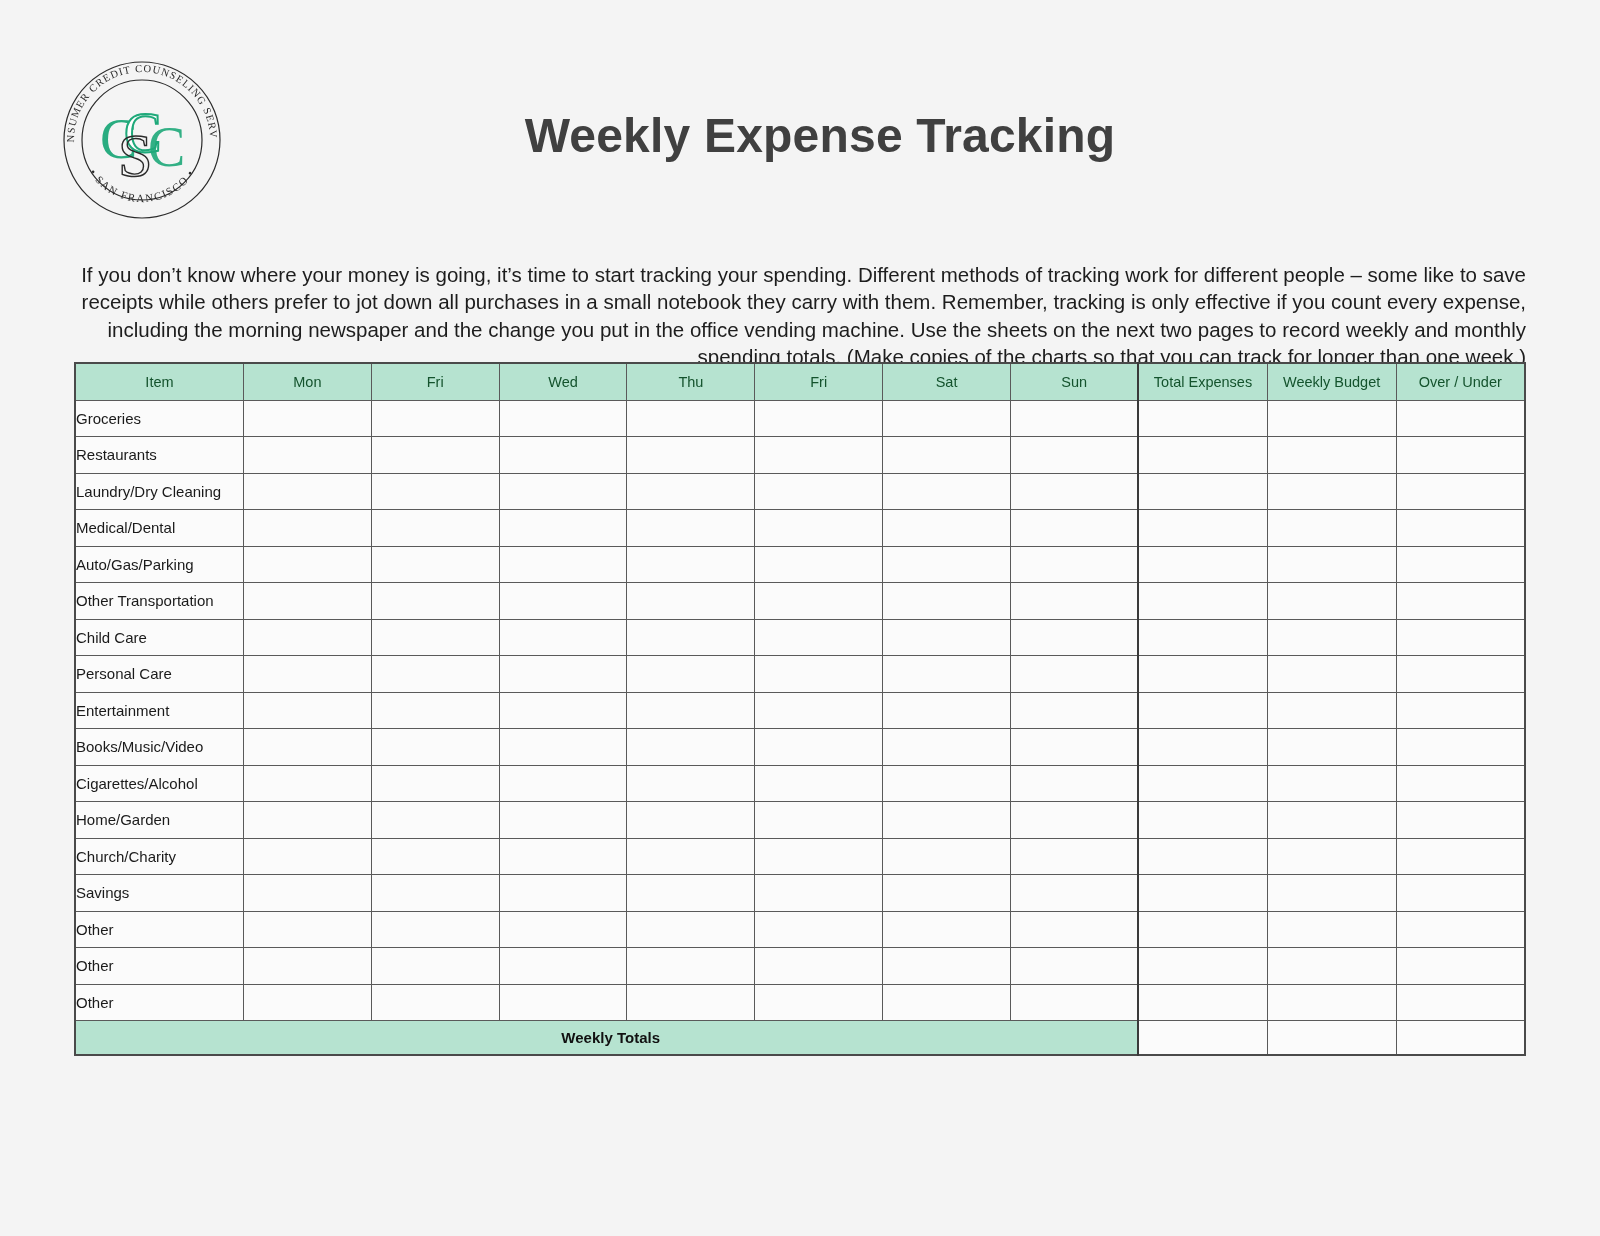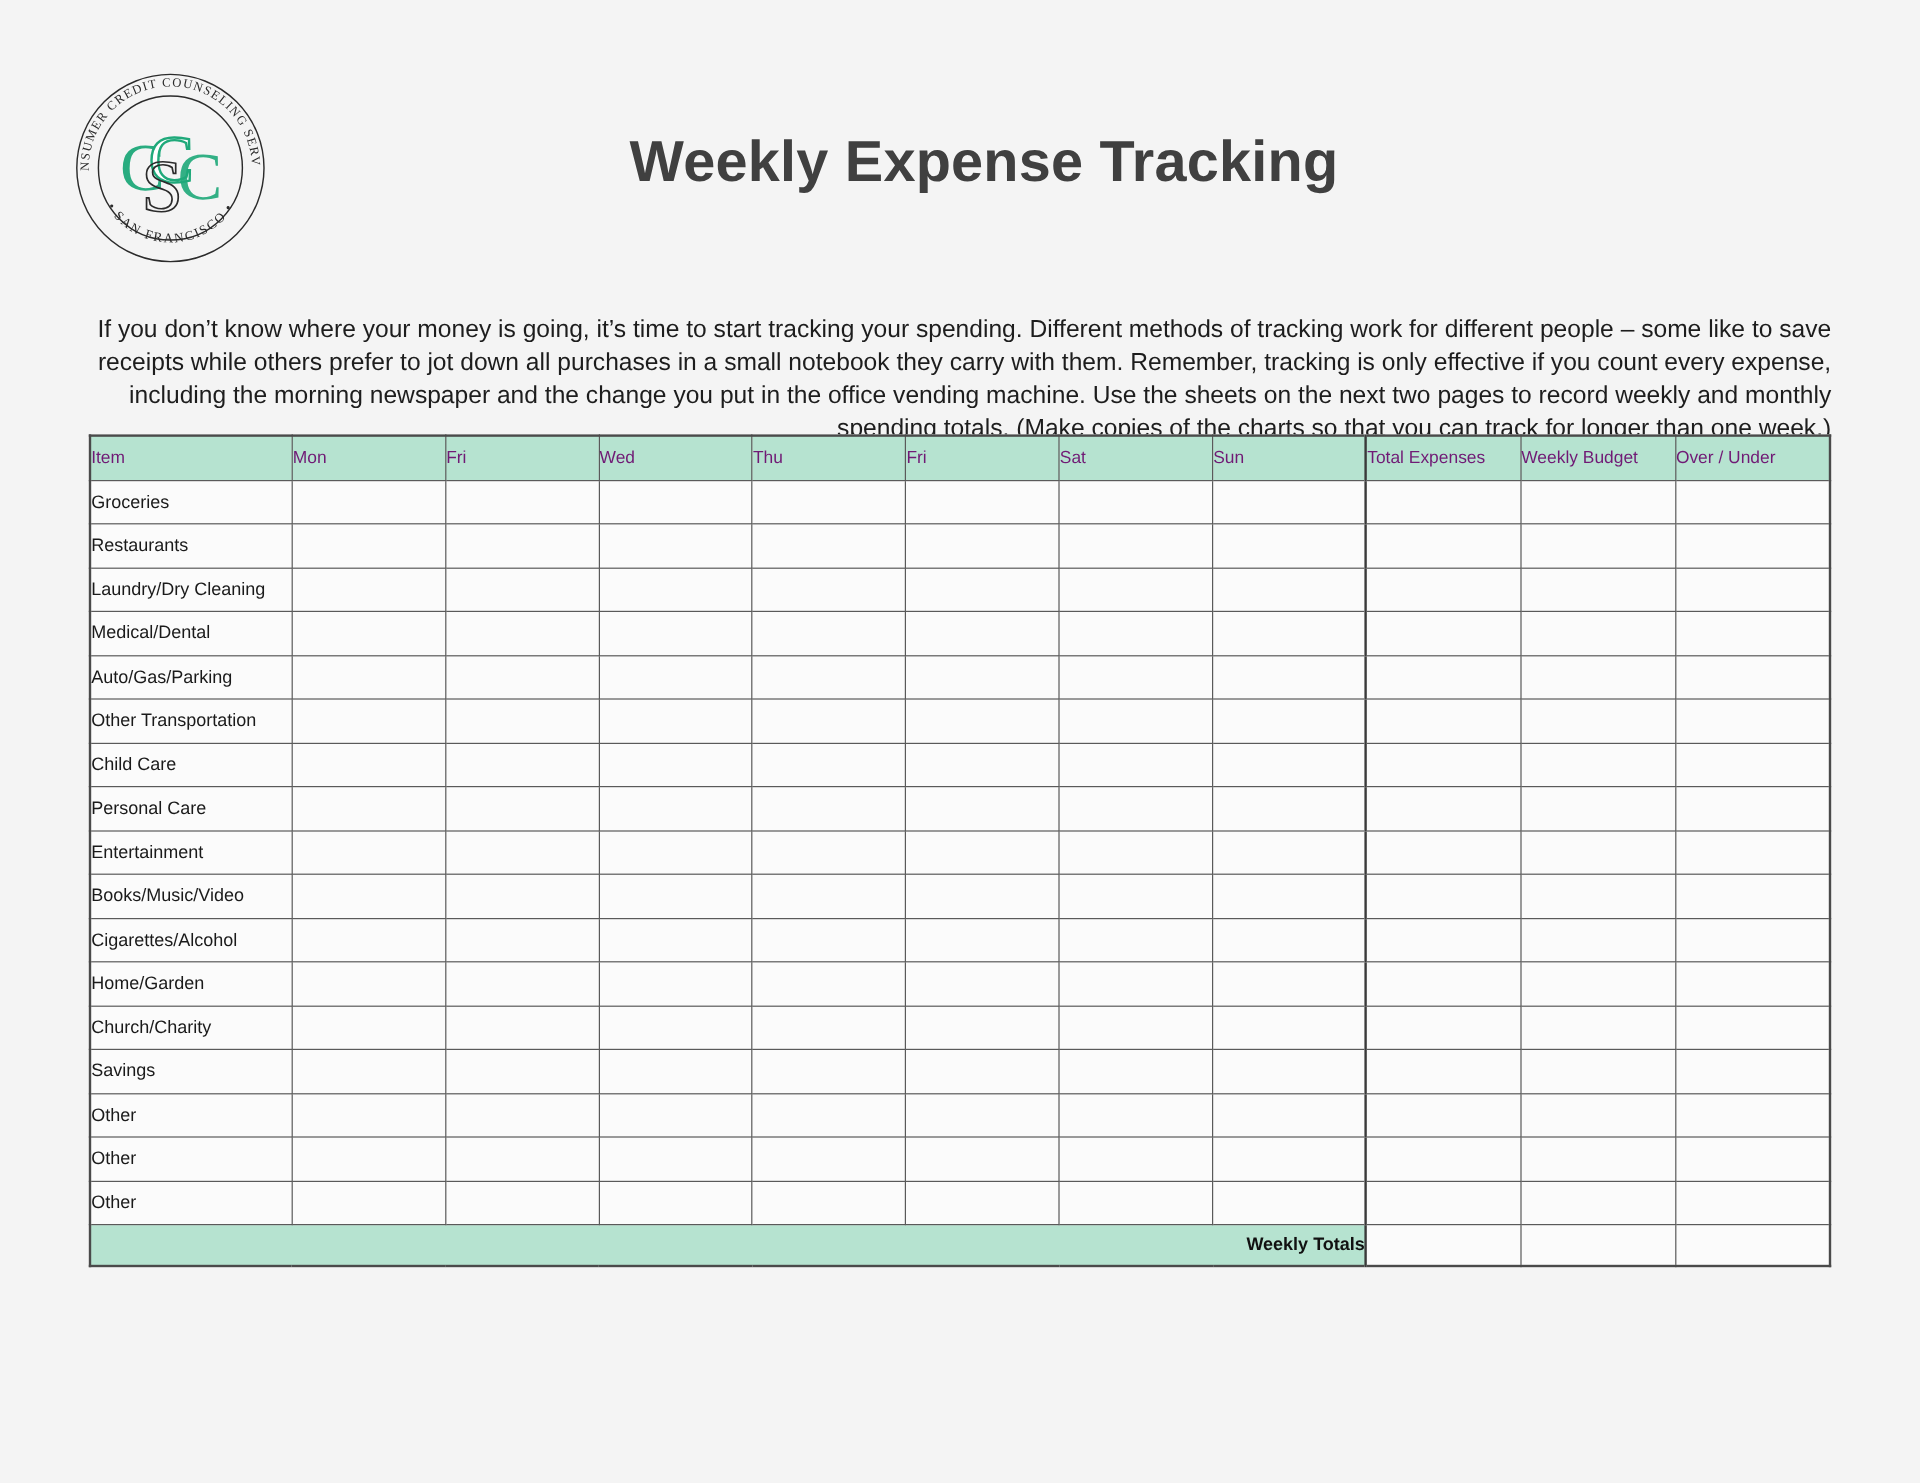--- a/index.html
+++ b/index.html
@@ -75,22 +75,22 @@
   table.sheet th, table.sheet td {
     border: 1px solid #5a5a5a;
     height: 35.5px;
     padding: 0;
     font-weight: normal;
   }
   thead th {
     background: #b6e3d0;
     font-size: 14.5px;
     font-weight: bold;
-    text-align: left;
-    color: #701a75;
+    text-align: center;
+    color: #14532d;
     height: 32px;
     margin-top: 17px;
   }
   .col-item   { width: 166px; }
   .col-day    { width: 126px; }
   .col-total  { width: 127px; }
   .col-budget { width: 127px; }
   .col-over   { width: 127px; }
 
   td.item-cell {
@@ -99,21 +99,21 @@
     font-size: 15px;
     color: #1a1a1a;
   }
   td.blank-cell { background: #fbfbfb; }
 
   tr.totals-row td {
     background: #b6e3d0;
     height: 33px;
   }
   tr.totals-row td.totals-label {
-    text-align: right;
+    text-align: center;
     padding-left: 8px;
     font-size: 15px;
     font-weight: bold;
     color: #111;
   }
   tr.totals-row td.totals-blank {
     background: #fbfbfb;
   }
   
   .thick-left { border-left: 2px solid #3a3a3a !important; }

